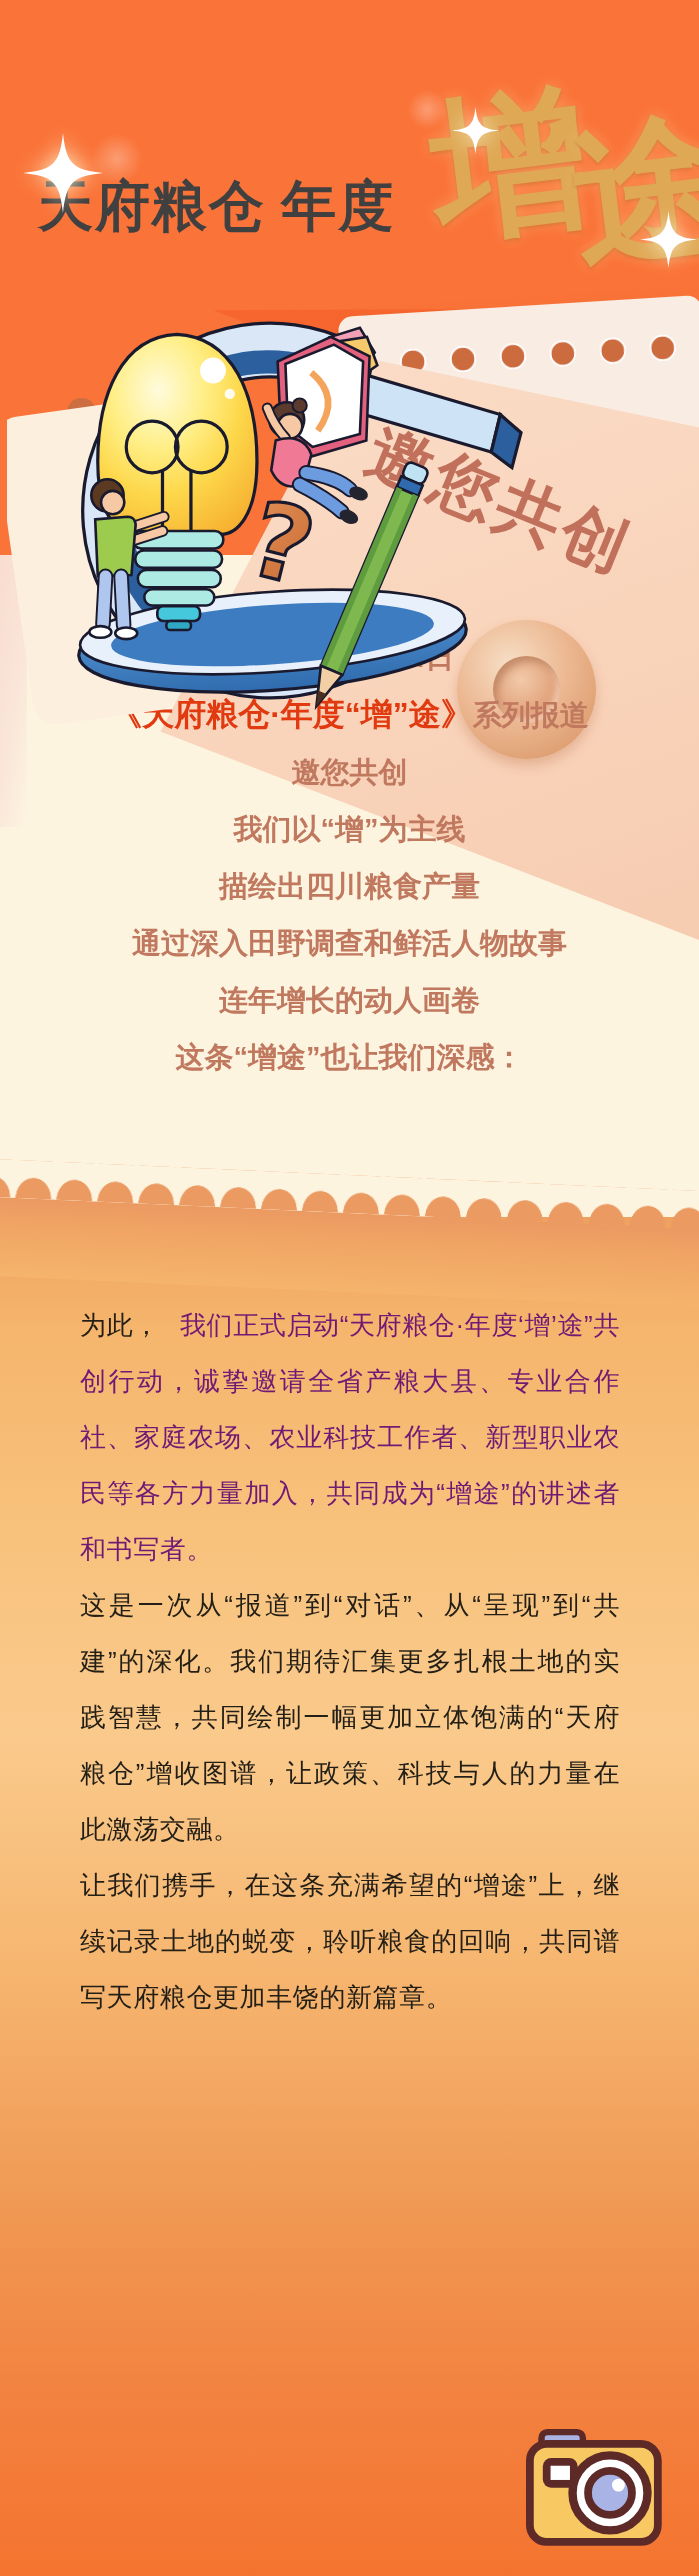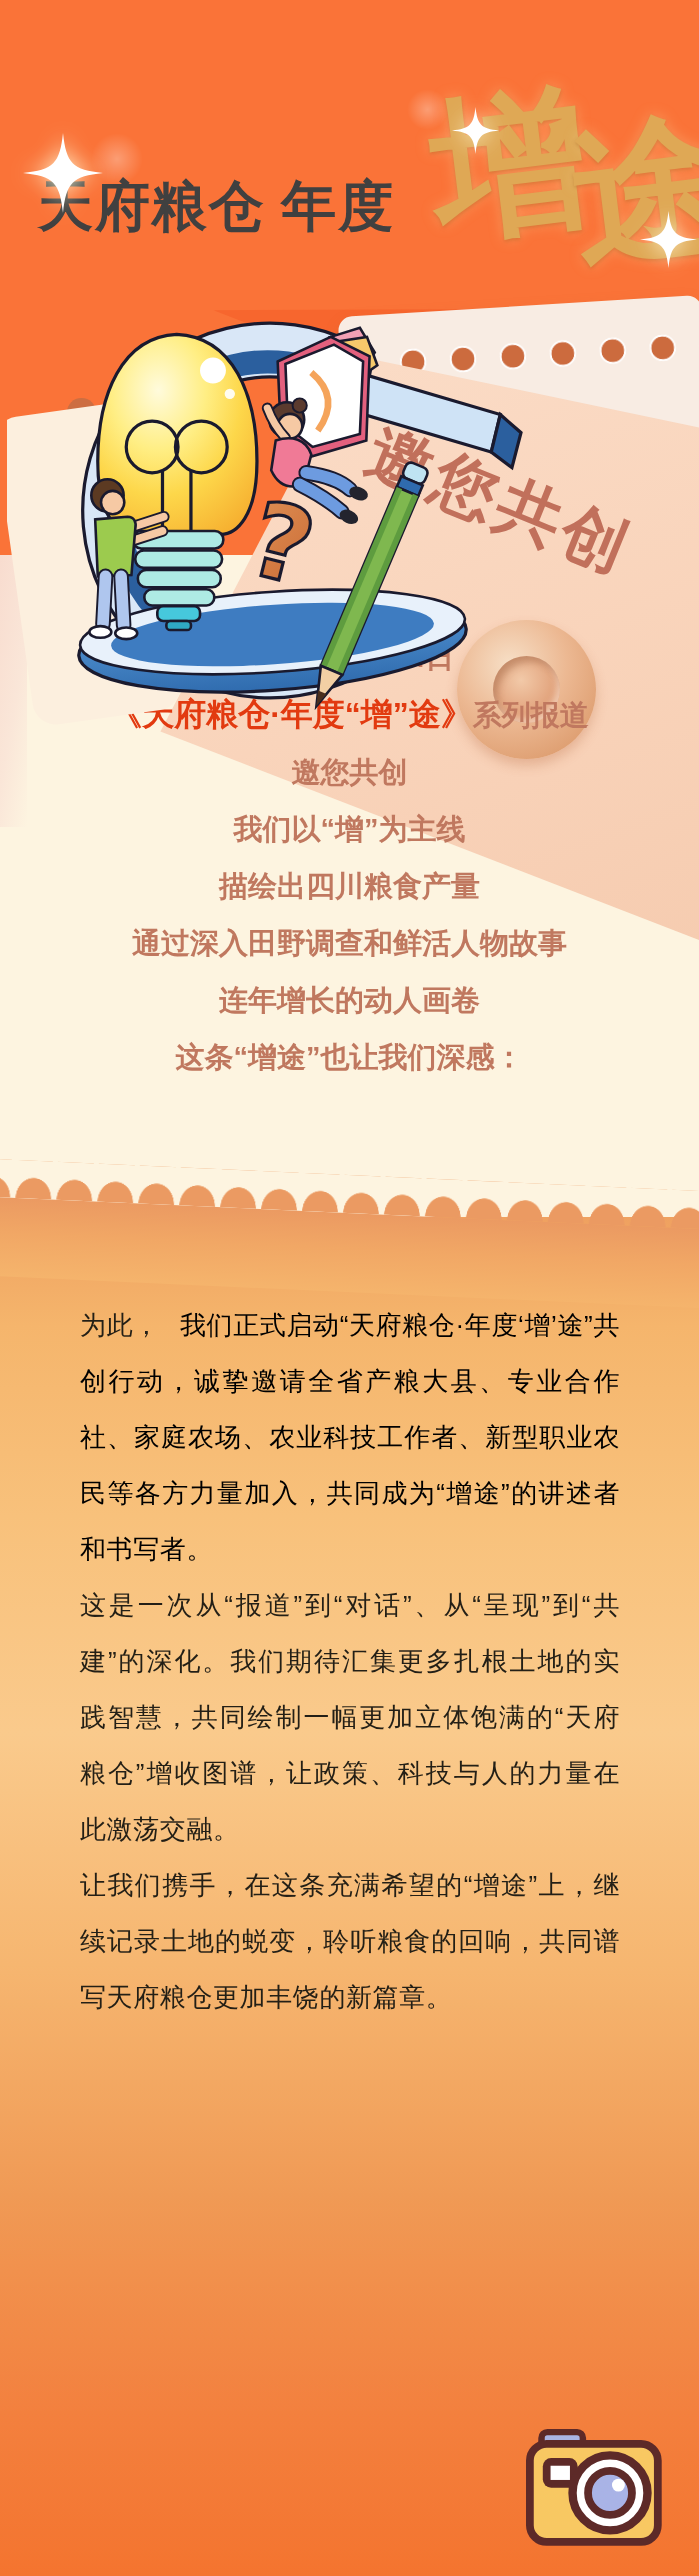--- a/index.html
+++ b/index.html
@@ -65,21 +65,21 @@
   .scallop-band .bumps{height:38px;
     background-image:radial-gradient(18px 21px at 20px 38px,#EB9A62 97%,rgba(235,154,98,0) 100%);
     background-size:41px 38px;background-repeat:repeat-x;}
   .scallop-band .fill{height:79px;
     background:linear-gradient(180deg,#EB9A62 0%,#F1A765 45%,#F5B46C 100%);}
 
   .body-text{left:80px;top:1297px;width:540px;z-index:6;
     font-size:26px;line-height:56px;letter-spacing:0.6px;text-align:justify;
     color:#231F16;font-weight:500;}
   .body-text p{margin:0;}
-  .body-text .accent{color:#000000;margin-left:20px;}
+  .body-text .accent{color:#701a75;margin-left:20px;}
 
   .camera{left:526px;top:2428px;width:137px;height:122px;z-index:6;}
 </style>
 </head>
 <body>
 
 <div class="page">
 
   <div class="abs bokeh" style="left:91px;top:133px;width:52px;height:52px;"></div>
   <div class="abs bokeh" style="left:407px;top:89px;width:41px;height:41px;"></div>

